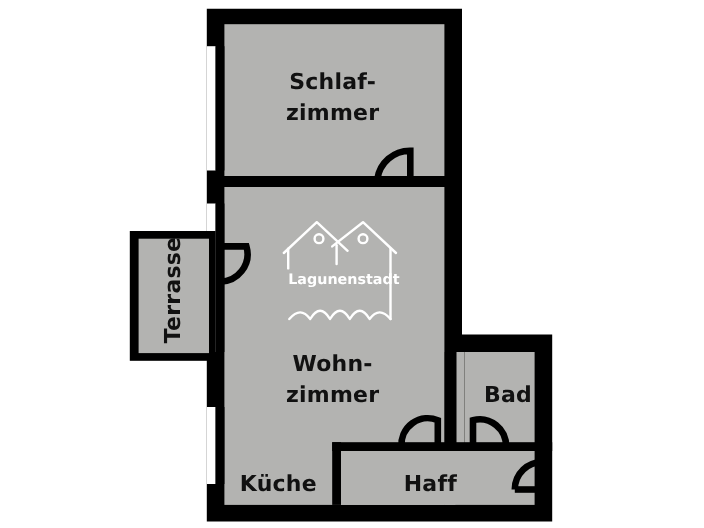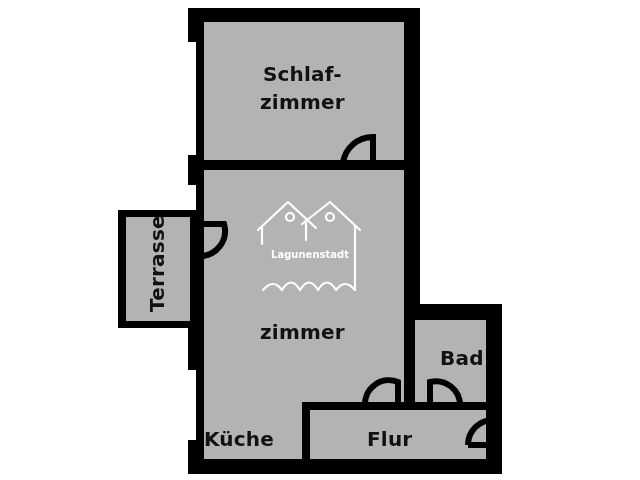--- a/index.html
+++ b/index.html
@@ -1,19 +1,19 @@
 <!DOCTYPE html>
 <html><head>
 <meta charset="utf-8">
 <style>
   html, body { margin:0; padding:0; background:#ffffff; }
   body { width:640px; height:480px; position:relative; overflow:hidden; font-family:"DejaVu Sans", sans-serif; }
   svg.plan { position:absolute; left:0; top:0; }
   .label { position:absolute; color:#111; font-weight:bold; font-size:20px; line-height:26px; letter-spacing:0.2px; text-align:center; white-space:nowrap; }
-  .logo-text { position:absolute; color:#ffffff; font-weight:bold; font-size:10px; line-height:13px; text-align:center; white-space:nowrap; }
+  .logo-text { position:absolute; color:#ffffff; font-weight:bold; font-size:13px; line-height:13px; text-align:center; white-space:nowrap; }
 </style>
 </head>
 <body>
 
 <svg class="plan" width="640" height="480" viewBox="0 0 640 480">
 
   <g>
 
     <path d="M188 8 H420 V304 H502 V474 H188 Z" fill="#000"></path>
 
@@ -72,24 +72,25 @@
     <path d="M263 290 C270 282 276 282 282 290 C288 280 294 280 300 290 C306 280 312 280 318 290 C324 280 330 280 336 290 C342 282 348 282 355 290"></path>
   </g>
 </svg>
 
 <div class="label" style="left:260px; top:61px;">
   <div>Schlaf-</div>
   <div style="margin-top:2px;">zimmer</div>
 </div>
 
 <div class="label" style="left:260px; top:317px;">
+  <div>Wohn-</div>
   <div style="margin-top:2px;">zimmer</div>
 </div>
 
 <div class="label" style="left:112px; top:254px; transform:rotate(-90deg); transform-origin:center; width:90px; text-align:center;">Terrasse</div>
 
 <div class="label" style="left:440px; top:345px;">Bad</div>
-<div class="label" style="left:204px; top:426px;">Küche</div>
-<div class="label" style="left:367px; top:426px;">Flur</div>
+<div class="label" style="left:218px; top:426px;">Küche</div>
+<div class="label" style="left:367px; top:426px;">Haff</div>
 
 <div class="logo-text" style="left:262px; top:248px; width:96px;">
   <div>Lagunenstadt</div>
 </div>
 
 </body></html>

